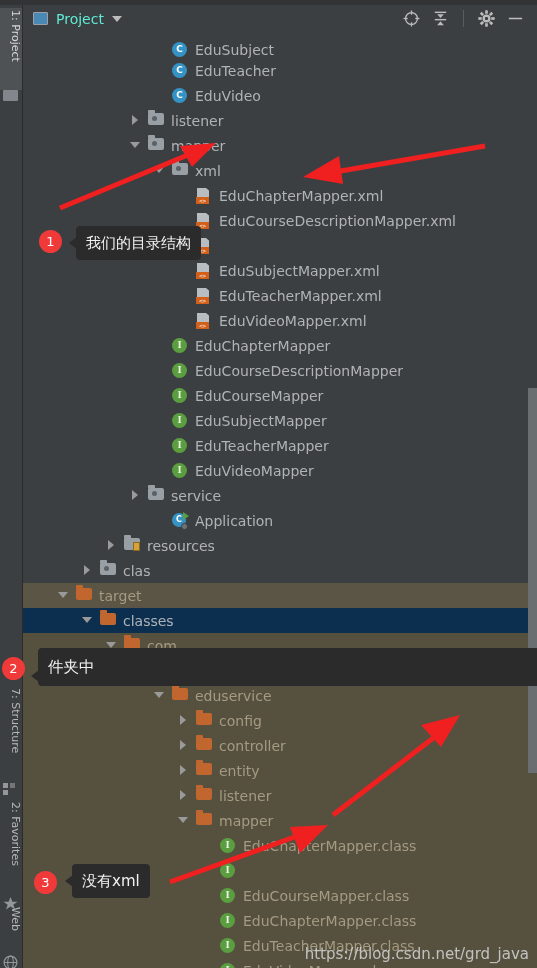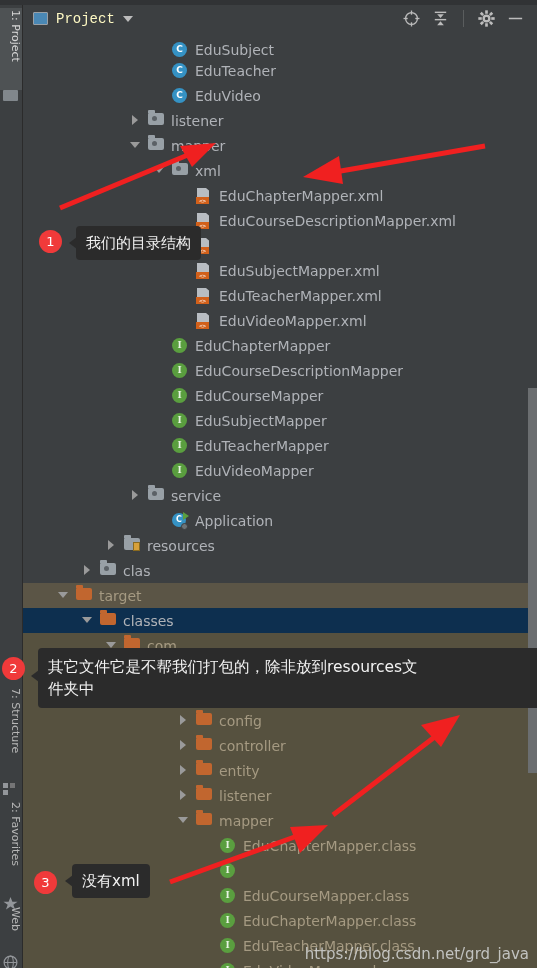--- a/index.html
+++ b/index.html
@@ -28,21 +28,21 @@
   }
   
   #header{
     position:absolute;left:22px;top:0;width:515px;height:37px;
     background:#3c3f41;border-bottom:1px solid #323232;
     display:flex;align-items:center;
   }
   #header .ttl{
     display:flex;align-items:center;gap:8px;margin-left:11px;
   }
-  #header .ttl .label{font-size:14px;color:#fef9c3;font-family:Liberation Mono, monospace;}
+  #header .ttl .label{font-size:14px;color:#5eead4;}
   .proj-icon{
     width:15px;height:13px;border:1px solid #9aa0a6;background:#4a88b5;
     border-radius:1px;box-sizing:border-box;
   }
   .caret-dn{
     width:0;height:0;border-left:5px solid transparent;border-right:5px solid transparent;
     border-top:6px solid #bcbcbc;
   }
   #header .tools{margin-left:auto;display:flex;align-items:center;gap:10px;padding-right:12px;}
   #header .tools .ic{width:19px;height:19px;display:block;}
@@ -563,21 +563,20 @@
   <polygon points="178,5 140,7 150,33" fill="#f02020"></polygon>
 </svg>
 
 <div class="num" style="left:39px;top:230px;">1</div>
 <div class="callout" style="left:76px;top:226px;">
   <span>我们的目录结构</span>
 </div>
 
 <div class="num" style="left:2px;top:657px;">2</div>
 <div class="callout big" style="left:38px;top:648px;width:487px;padding:8px 10px;">
-  <div style="font-size:15.5px;">其它文件它是不帮我们打包的，除非放到resources文</div>
   <div style="font-size:15.5px;">件夹中</div>
 </div>
 
 <div class="num" style="left:34px;top:871px;">3</div>
 <div class="callout" style="left:72px;top:864px;">
   <span>没有xml</span>
 </div>
 
 <div id="wm">https://blog.csdn.net/grd_java</div>
 

